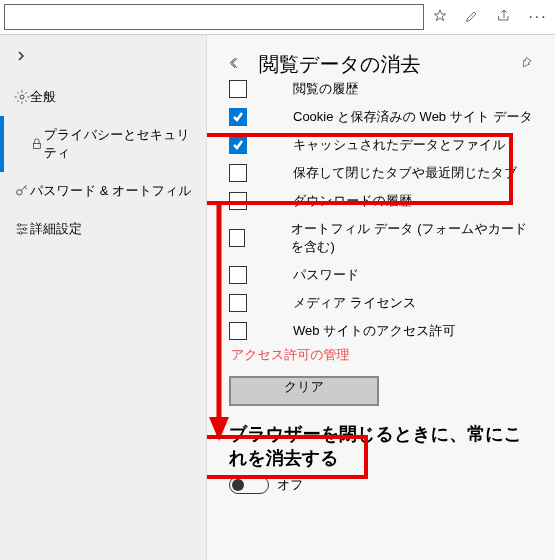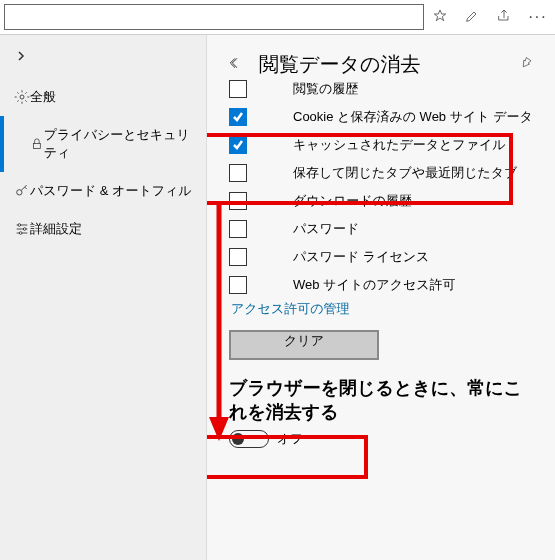--- a/index.html
+++ b/index.html
@@ -29,21 +29,21 @@
 .pin { cursor: pointer; }
 .pin svg { width: 14px; height: 14px; stroke: #555; fill: none; stroke-width: 1.2; }
 
 .ck-list { display: flex; flex-direction: column; gap: 10px; }
 .ck-row { display: flex; align-items: center; gap: 10px; }
 .ck { width: 18px; height: 18px; border: 1.5px solid #333; background: #fff; display: flex; align-items: center; justify-content: center; cursor: pointer; }
 .ck.checked { background: #0078d4; border-color: #0078d4; }
 .ck.checked svg { width: 12px; height: 12px; stroke: #fff; stroke-width: 2.5; fill: none; }
 .ck-label { font-size: 13px; padding-left: 36px; }
 
-.link { color: #0369a1; font-size: 13px; margin-top: 6px; margin-left: 2px; cursor: pointer; }
+.link { color: #ef4444; font-size: 13px; margin-top: 6px; margin-left: 2px; cursor: pointer; }
 .clear-btn { width: 150px; height: 30px; background: #ccc; border: 2px solid #888; margin-top: 12px; font-size: 13px; cursor: pointer; display: flex; align-items: flex-start; justify-content: center; }
 
 .always { margin-top: 16px; font-size: 18px; font-weight: 700; }
 .toggle { margin-top: 6px; display: flex; align-items: center; gap: 8px; }
 .toggle-sw { width: 40px; height: 18px; border: 1px solid #333; border-radius: 9px; position: relative; cursor: pointer; }
 .toggle-sw::after { content: ""; position: absolute; left: 2px; top: 2px; width: 12px; height: 12px; border-radius: 50%; background: #333; }
 
 
 .anno-box { position: absolute; border: 4px solid #e60000; pointer-events: none; }
 .anno-arrow { position: absolute; pointer-events: none; }
@@ -145,25 +145,29 @@
       <div class="ck-row">
         <div class="ck"></div>
         <span class="ck-label">保存して閉じたタブや最近閉じたタブ</span>
       </div>
       <div class="ck-row">
         <div class="ck"></div>
         <span class="ck-label">ダウンロードの履歴</span>
       </div>
       <div class="ck-row">
         <div class="ck"></div>
+        <span class="ck-label">オートフィル データ (フォームやカードを含む)</span>
+      </div>
+      <div class="ck-row">
+        <div class="ck"></div>
         <span class="ck-label">パスワード</span>
       </div>
       <div class="ck-row">
         <div class="ck"></div>
-        <span class="ck-label">パスワード ライセンス</span>
+        <span class="ck-label">メディア ライセンス</span>
       </div>
       <div class="ck-row">
         <div class="ck"></div>
         <span class="ck-label">Web サイトのアクセス許可</span>
       </div>
     </div>
 
     <div class="link">アクセス許可の管理</div>
 
     <div class="clear-btn">

